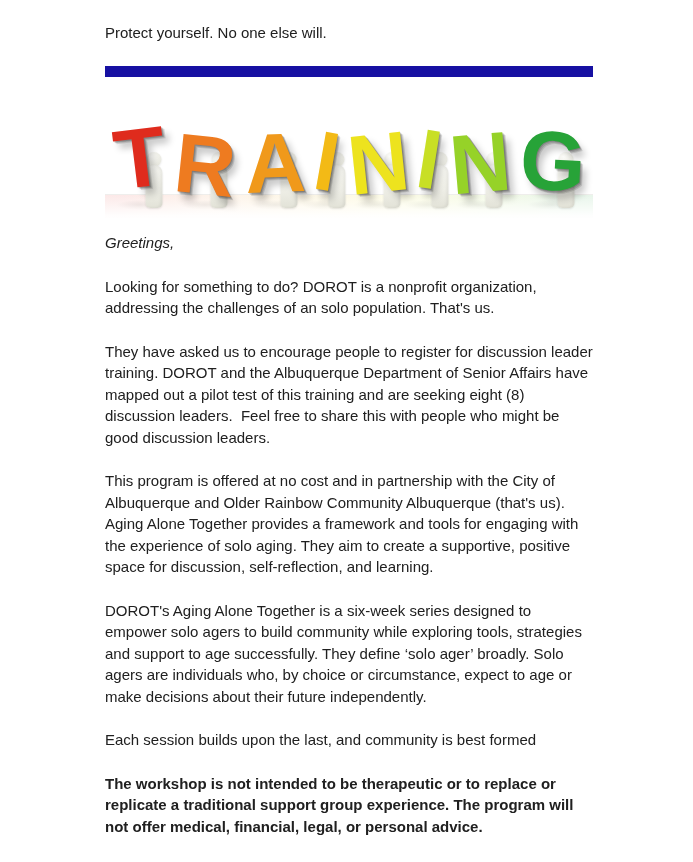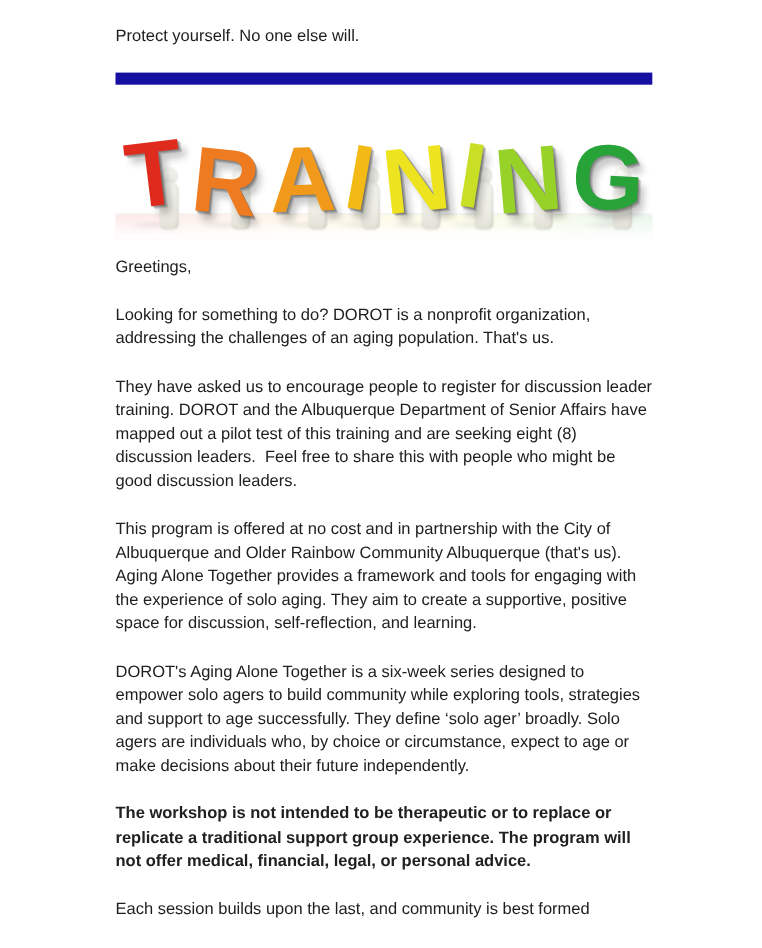--- a/index.html
+++ b/index.html
@@ -133,20 +133,21 @@
         rgba(243,186,22,0.12) 42%,
         rgba(237,227,30,0.13) 60%,
         rgba(150,210,40,0.13) 80%,
         rgba(39,163,56,0.12) 96%);
   }
   
   .greeting {
     margin: 14px 0 0 0;
     font-size: 15px;
     line-height: 21.5px;
+    font-style: italic;
   }
   .para {
     margin: 22px 0 0 0;
     font-size: 15px;
     line-height: 21.5px;
   }
   .para.bold {
     font-weight: bold;
   }
 </style>
@@ -192,20 +193,20 @@
       <span class="letter-block">
         <span class="figure"></span>
         <span class="letter" style="color: rgb(39, 163, 56);">G</span>
       </span>
     </div>
     <div class="floor"></div>
   </div>
 
   <p class="greeting">Greetings,</p>
 
-  <p class="para">Looking for something to do? DOROT is a nonprofit organization, addressing the challenges of an aging population. That's us.</p>
+  <p class="para">Looking for something to do? DOROT is a nonprofit organization, addressing the challenges of an solo population. That's us.</p>
   <p class="para">They have asked us to encourage people to register for discussion leader training. DOROT and the Albuquerque Department of Senior Affairs have mapped out a pilot test of this training and are seeking eight (8) discussion leaders.&nbsp; Feel free to share this with people who might be good discussion leaders.</p>
   <p class="para">This program is offered at no cost and in partnership with the City of Albuquerque and Older Rainbow Community Albuquerque (that's us). Aging Alone Together provides a framework and tools for engaging with the experience of solo aging. They aim to create a supportive, positive space for discussion, self-reflection, and learning.</p>
   <p class="para">DOROT's Aging Alone Together is a six-week series designed to empower solo agers to build community while exploring tools, strategies and support to age successfully. They define ‘solo ager’ broadly. Solo agers are individuals who, by choice or circumstance, expect to age or make decisions about their future independently.</p>
+  <p class="para">Each session builds upon the last, and community is best formed</p>
   <p class="para bold">The workshop is not intended to be therapeutic or to replace or replicate a traditional support group experience. The program will not offer medical, financial, legal, or personal advice.</p>
-  <p class="para">Each session builds upon the last, and community is best formed</p>
 
 </div>
 
 </body></html>

